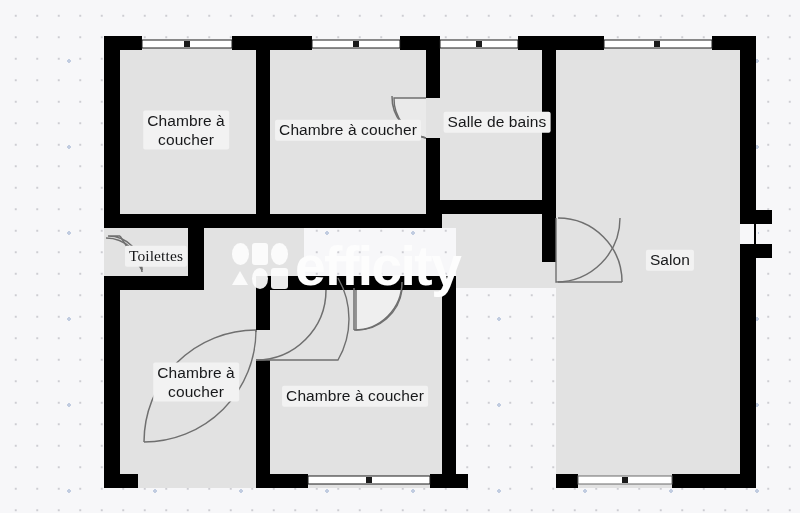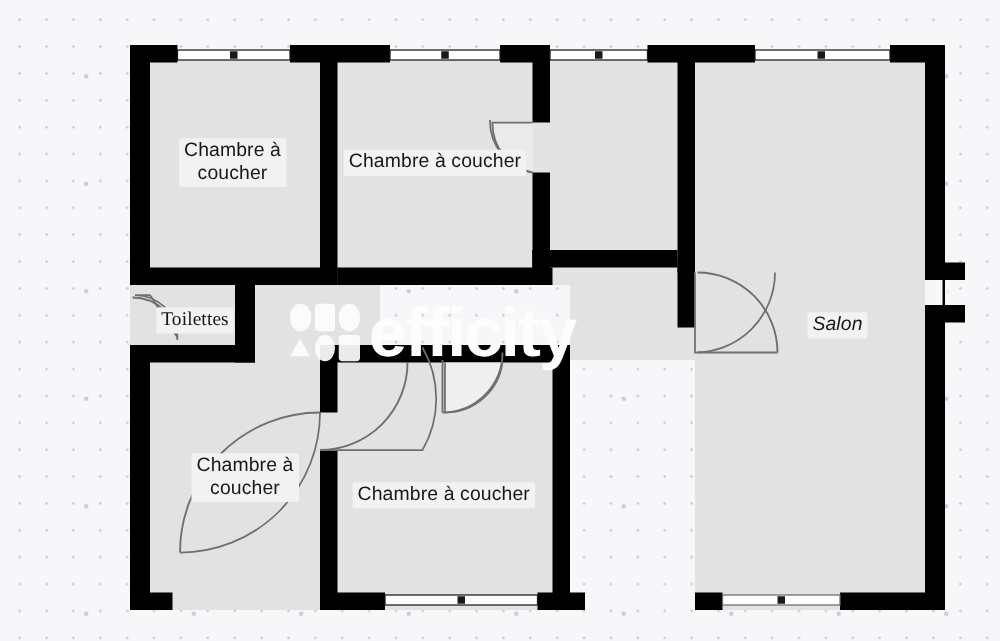--- a/index.html
+++ b/index.html
@@ -232,19 +232,20 @@
       <i class="tri"></i>
         <i></i>
         <i class="sq"></i>
     </div>
     <div class="wm-text">efficity</div>
   </div>
 
   <div class="lbl" style="left:186px;top:130px;">Chambre à
 coucher</div>
   <div class="lbl" style="left:348px;top:130px;">Chambre à coucher</div>
-  <div class="lbl" style="left:670px;top:260px;font-style:italic;">Salon</div>
+  <div class="lbl" style="left:497px;top:122px;">Salle de bains</div>
+  <div class="lbl" style="left:670px;top:260px;">Salon</div>
   <div class="lbl" style="left:156px;top:256px;font-family:Liberation Serif, serif;">Toilettes</div>
   <div class="lbl" style="left:196px;top:382px;">Chambre à
 coucher</div>
   <div class="lbl" style="left:355px;top:396px;">Chambre à coucher</div>
 
 </div>
 
 </body></html>

